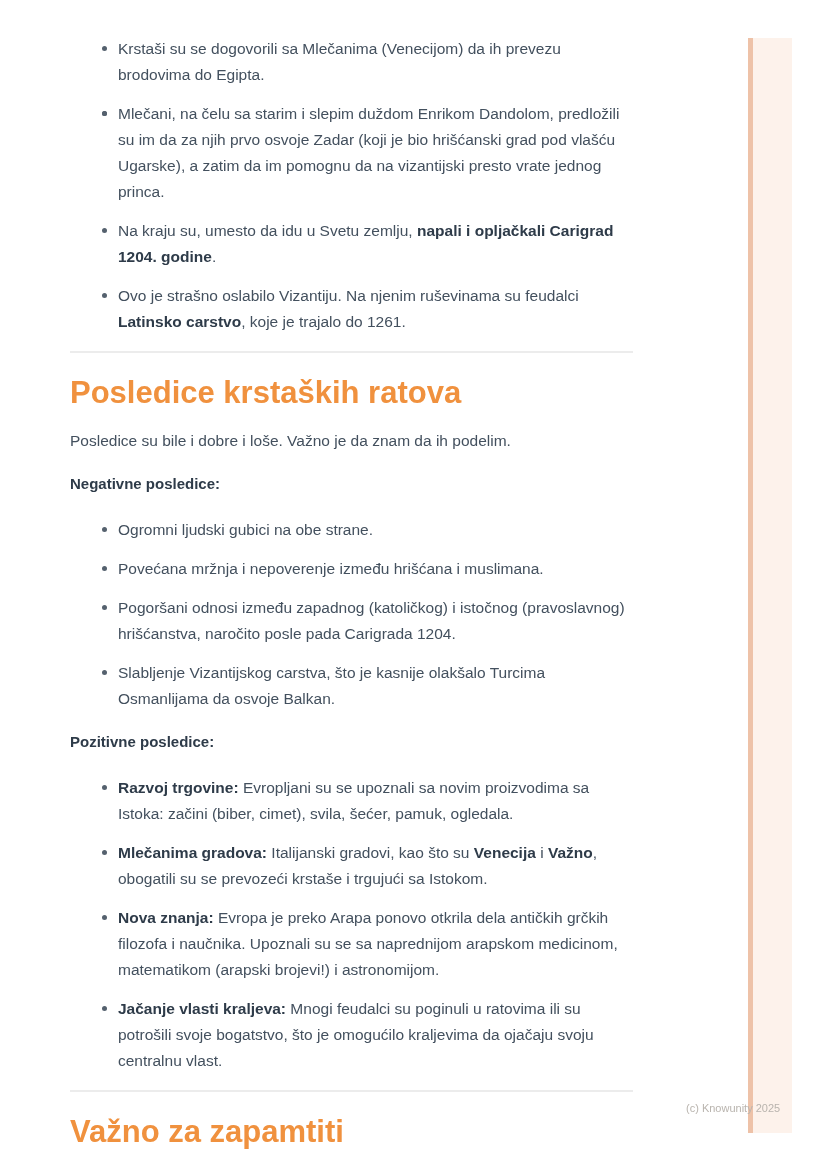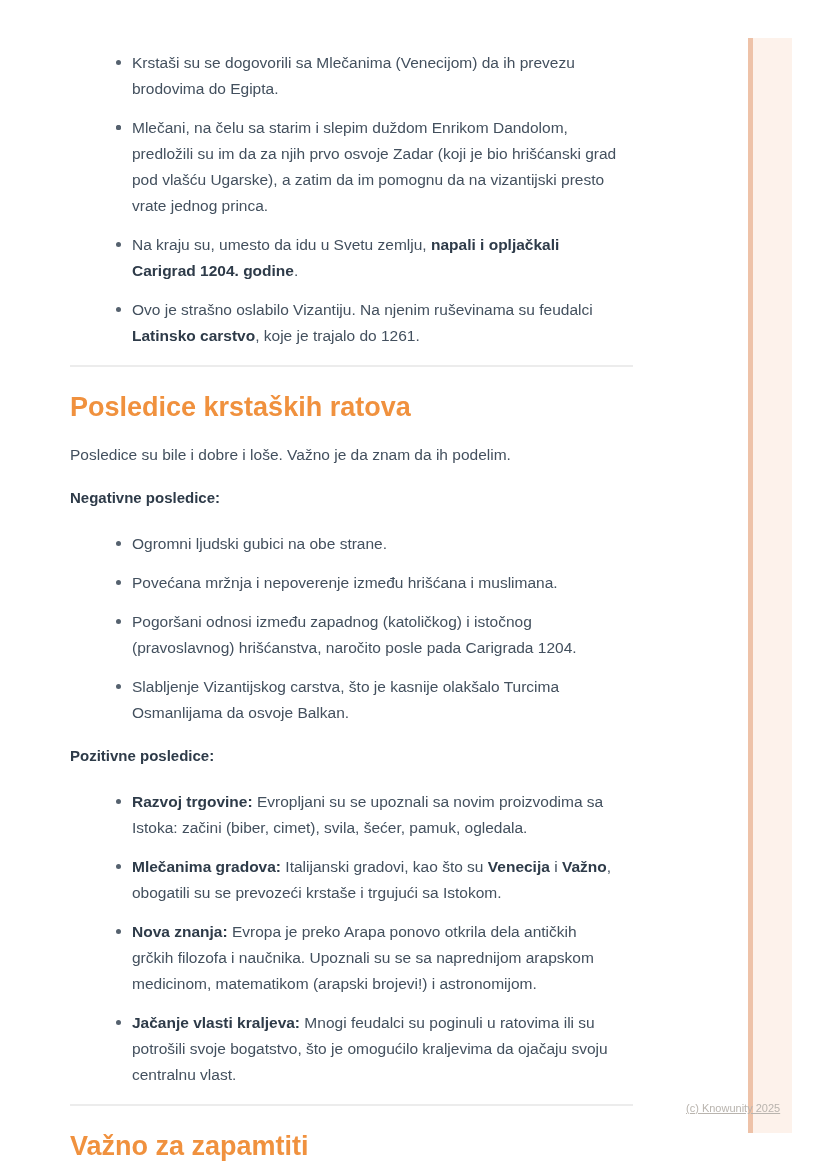--- a/index.html
+++ b/index.html
@@ -24,35 +24,34 @@
     z-index: 1;
   }
 
   .footer-credit {
     position: absolute;
     top: 1102px; left: 686px;
     font-size: 11px;
     color: #b9b4ae;
     z-index: 2;
     white-space: nowrap;
-    text-decoration: underline;
   }
 
   .content {
     position: absolute;
     left: 70px; top: 0;
     width: 563px;
     z-index: 2;
     font-size: 15.5px;
     line-height: 26px;
   }
 
   ul.doc-list {
     list-style: none;
-    margin: 14px; padding: 0 0 0 24px;
+    margin: 0; padding: 0 0 0 24px;
   }
   ul.doc-list li {
     position: relative;
     margin: 0 0 13px 0;
     padding-left: 24px;
   }
   ul.doc-list li .dot {
     position: absolute;
     left: 8px; top: 10px;
     width: 5px; height: 5px;
@@ -62,21 +61,21 @@
   ul.doc-list.intro { padding-top: 36px; }
 
   .divider {
     border: none;
     border-top: 2px solid #ececec;
     margin: 16px 0 0 0;
   }
 
   h2.section-heading {
     color: #f0913e;
-    font-size: 27px;
+    font-size: 31px;
     line-height: 26px;
     font-weight: bold;
     margin: 27px 0 0 0;
   }
   p.lead {
     margin: 22px 0 0 0;
   }
   h3.sub-heading {
     font-size: 15px;
     line-height: 26px;

